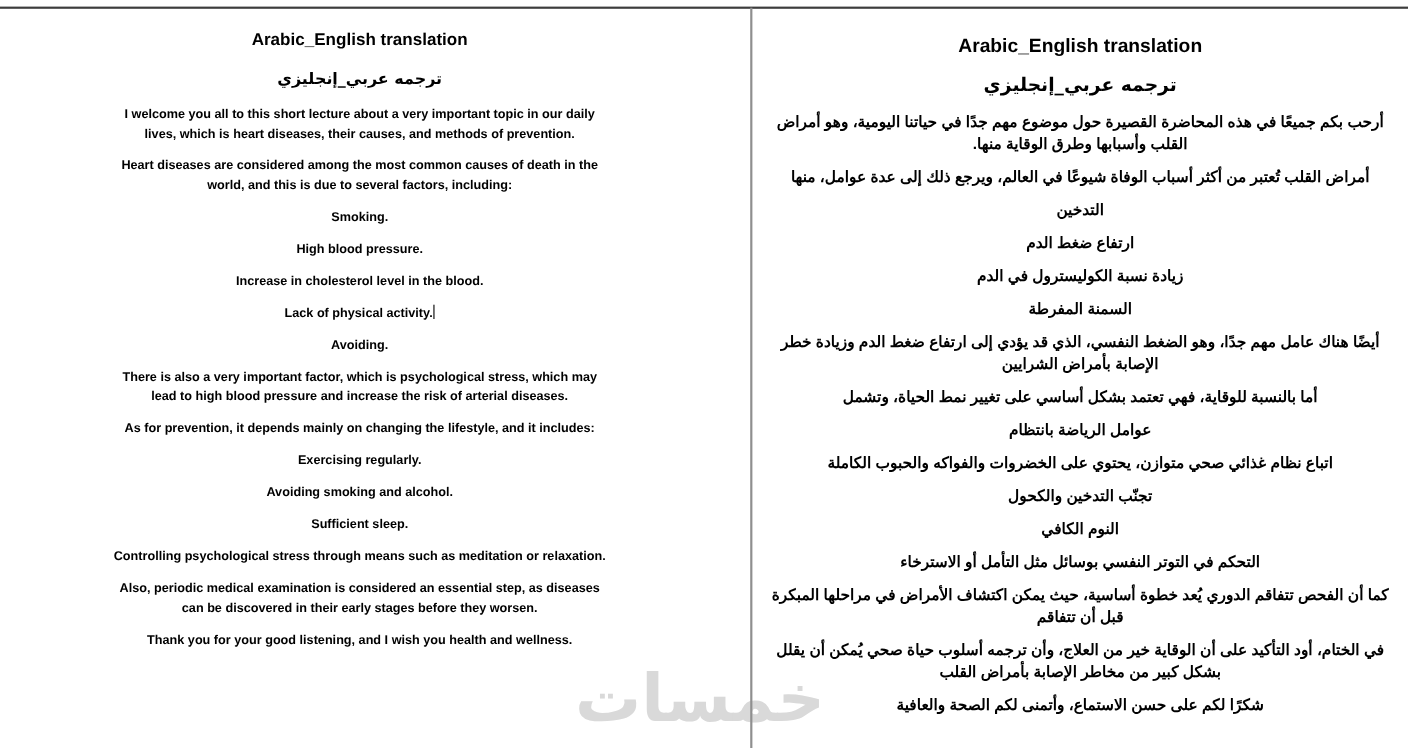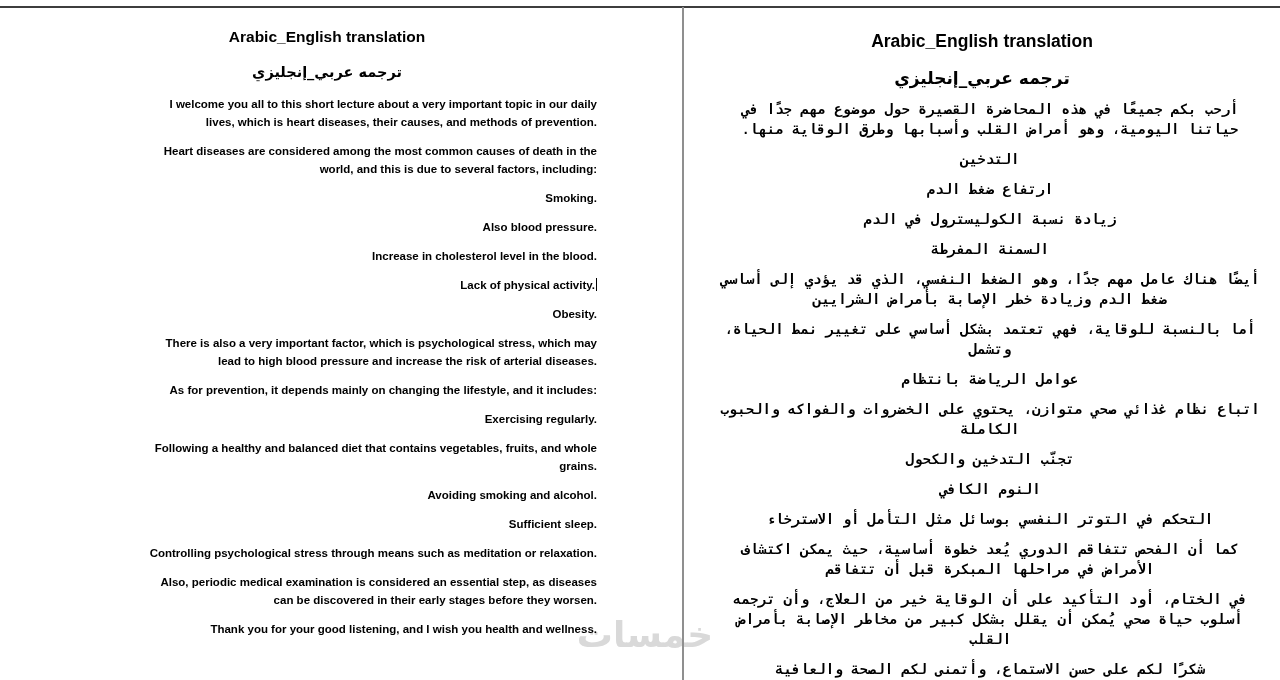--- a/index.html
+++ b/index.html
@@ -14,62 +14,61 @@
   .top-rule{
     position:absolute;left:0;top:6px;width:1280px;height:2px;
     background:#3d3d3d;z-index:2;
   }
   .divider{
     position:absolute;left:682px;top:7px;width:2px;height:673px;
     background:#8f8f8f;z-index:2;
   }
   .watermark{
     position:absolute;left:540px;top:600px;width:210px;height:70px;
-    font-size:36px;line-height:70px;font-weight:bold;
+    font-size:60px;line-height:70px;font-weight:bold;
     color:#d9d9d9;text-align:center;z-index:1;
     font-family:"DejaVu Sans",sans-serif;
     direction:rtl;user-select:none;
   }
   .pages{position:absolute;left:0;top:20px;width:1280px;height:672px;display:flex;z-index:3;}
   .page{box-sizing:border-box;}
   
   .page-en{width:682px;padding-top:7px;}
   .page-en .inner{width:540px;margin:0 0 0 57px;text-align:center;}
   .page-en .title{
     font-size:15.5px;line-height:20px;font-weight:bold;margin:0 0 15px 0;
   }
   .page-en .subtitle{
     font-size:14.5px;line-height:20px;font-weight:bold;margin:0 0 13px 0;
     direction:rtl;font-family:"DejaVu Sans",sans-serif;
   }
   .page-en .body p{
     margin:0 0 11px 0;
     font-size:11.5px;line-height:18px;font-weight:bold;
     white-space:pre-line;
-    text-align:right;
   }
   .cursor{
     display:inline-block;width:1px;height:13px;background:#000;
     vertical-align:-2px;margin-left:1px;
   }
   
   .page-ar{width:596px;margin-left:2px;padding-top:9px;direction:rtl;}
   .page-ar .inner{width:566px;margin:0 15px;text-align:center;}
   .page-ar .title{
     font-size:17.5px;line-height:24px;font-weight:bold;margin:0 0 14px 0;
     direction:ltr;
   }
   .page-ar .subtitle{
     font-size:17px;line-height:22px;font-weight:bold;margin:0 0 11px 0;
     font-family:"DejaVu Sans",sans-serif;
   }
   .page-ar .body p{
-    margin:0 0 10px 16px;
+    margin:0 0 10px 0;
     font-size:14px;line-height:20px;font-weight:bold;
-    font-family:Liberation Mono, monospace;
+    font-family:Liberation Sans, sans-serif;
   }
 </style>
 </head>
 <body>
 
 <div class="canvas">
   <div class="top-rule"></div>
   <div class="watermark">خمسات</div>
   <div class="divider"></div>
 
@@ -78,51 +77,50 @@
     <section class="page page-en">
       <div class="inner">
         <h1 class="title">Arabic_English translation</h1>
         <h2 class="subtitle" dir="rtl">ترجمه عربي_إنجليزي</h2>
         <div class="body" id="en-body">
             <p>I welcome you all to this short lecture about a very important topic in our daily
 lives, which is heart diseases, their causes, and methods of prevention.</p>
             <p>Heart diseases are considered among the most common causes of death in the
 world, and this is due to several factors, including:</p>
             <p>Smoking.</p>
-            <p>Also blood pressure.</p>
+            <p>High blood pressure.</p>
             <p>Increase in cholesterol level in the blood.</p>
             <p>Lack of physical activity.<span class="cursor"></span></p>
-            <p>Obesity.</p>
+            <p>Avoiding.</p>
             <p>There is also a very important factor, which is psychological stress, which may
 lead to high blood pressure and increase the risk of arterial diseases.</p>
             <p>As for prevention, it depends mainly on changing the lifestyle, and it includes:</p>
             <p>Exercising regularly.</p>
-            <p>Following a healthy and balanced diet that contains vegetables, fruits, and whole
-grains.</p>
             <p>Avoiding smoking and alcohol.</p>
             <p>Sufficient sleep.</p>
             <p>Controlling psychological stress through means such as meditation or relaxation.</p>
             <p>Also, periodic medical examination is considered an essential step, as diseases
 can be discovered in their early stages before they worsen.</p>
             <p>Thank you for your good listening, and I wish you health and wellness.</p>
           </div>
       </div>
     </section>
 
     <section class="page page-ar">
       <div class="inner">
         <h1 class="title">Arabic_English translation</h1>
         <h2 class="subtitle">ترجمه عربي_إنجليزي</h2>
         <div class="body" id="ar-body">
             <p>أرحب بكم جميعًا في هذه المحاضرة القصيرة حول موضوع مهم جدًا في حياتنا اليومية، وهو أمراض القلب وأسبابها وطرق الوقاية منها.</p>
+            <p>أمراض القلب تُعتبر من أكثر أسباب الوفاة شيوعًا في العالم، ويرجع ذلك إلى عدة عوامل، منها</p>
             <p>التدخين</p>
             <p>ارتفاع ضغط الدم</p>
             <p>زيادة نسبة الكوليسترول في الدم</p>
             <p>السمنة المفرطة</p>
-            <p>أيضًا هناك عامل مهم جدًا، وهو الضغط النفسي، الذي قد يؤدي إلى أساسي ضغط الدم وزيادة خطر الإصابة بأمراض الشرايين</p>
+            <p>أيضًا هناك عامل مهم جدًا، وهو الضغط النفسي، الذي قد يؤدي إلى ارتفاع ضغط الدم وزيادة خطر الإصابة بأمراض الشرايين</p>
             <p>أما بالنسبة للوقاية، فهي تعتمد بشكل أساسي على تغيير نمط الحياة، وتشمل</p>
             <p>عوامل الرياضة بانتظام</p>
             <p>اتباع نظام غذائي صحي متوازن، يحتوي على الخضروات والفواكه والحبوب الكاملة</p>
             <p>تجنّب التدخين والكحول</p>
             <p>النوم الكافي</p>
             <p>التحكم في التوتر النفسي بوسائل مثل التأمل أو الاسترخاء</p>
             <p>كما أن الفحص تتفاقم الدوري يُعد خطوة أساسية، حيث يمكن اكتشاف الأمراض في مراحلها المبكرة قبل أن تتفاقم</p>
             <p>في الختام، أود التأكيد على أن الوقاية خير من العلاج، وأن ترجمه أسلوب حياة صحي يُمكن أن يقلل بشكل كبير من مخاطر الإصابة بأمراض القلب</p>
             <p>شكرًا لكم على حسن الاستماع، وأتمنى لكم الصحة والعافية</p>
           </div>

